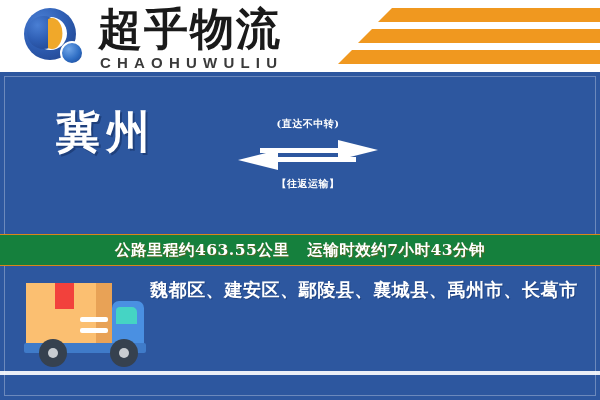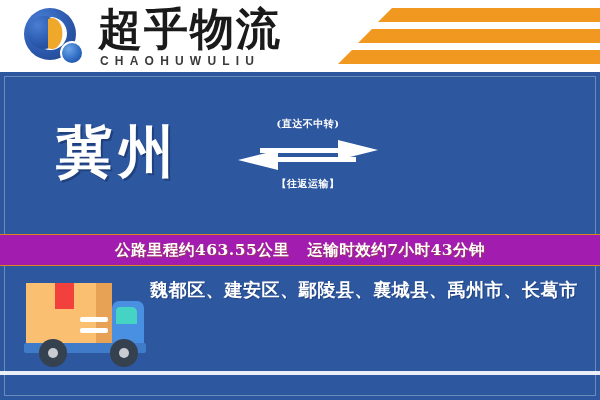--- a/index.html
+++ b/index.html
@@ -41,44 +41,44 @@
   }
 
   .logo-text-wrap { position:absolute; left:98px; top:6px; }
   .logo-cn {
     font-family:"DejaVu Serif", serif;
     font-size:44px; font-weight:bold; color:#1a1a1a; letter-spacing:2px; line-height:46px;
     white-space:nowrap;
   }
   .logo-py {
     font-family:"Liberation Sans", sans-serif;
-    font-size:12px; font-weight:bold; color:#3a3a3a; letter-spacing:6.2px;
+    font-size:15px; font-weight:bold; color:#3a3a3a; letter-spacing:6.2px;
     margin-top:2px; margin-left:2px; white-space:nowrap;
   }
 
   .stripes { position:absolute; left:330px; top:8px; width:270px; height:56px; }
   .stripe { position:absolute; height:14px; right:0; background:#f0981f; }
   .stripe.s1 { top:0px;  left:48px; clip-path: polygon(14px 0, 100% 0, 100% 100%, 0 100%); }
   .stripe.s2 { top:21px; left:28px; clip-path: polygon(14px 0, 100% 0, 100% 100%, 0 100%); }
   .stripe.s3 { top:42px; left:8px;  clip-path: polygon(14px 0, 100% 0, 100% 100%, 0 100%); }
 
   
   .panel { position:absolute; left:0; top:72px; width:600px; height:328px; background:#2d579f; }
   .panel-inner-border {
     position:absolute; left:4px; top:76px; width:592px; height:320px;
     border:1px solid rgba(255,255,255,0.30); pointer-events:none;
   }
 
   
   .route { position:absolute; left:0; top:95px; width:600px; height:110px; }
 
   .city {
-    position:absolute; top:20px;
-    font-family:"DejaVu Serif", serif;
-    font-size:56px; font-weight:bold; color:#ffffff; letter-spacing:6px;
+    position:absolute; top:8px;
+    font-family:"DejaVu Serif", serif;
+    font-size:44px; font-weight:bold; color:#ffffff; letter-spacing:6px;
     text-shadow: 2px 2px 0 rgba(20,45,95,0.55);
     white-space:nowrap;
   }
   .city.origin { left:56px; }
   .city.dest   { left:388px; }
 
   .mid { position:absolute; left:238px; top:0; width:140px; height:110px; }
 
   .mid-top, .mid-bottom {
     position:absolute; width:140px; text-align:center;
@@ -99,21 +99,21 @@
   .arrow-l {
     position:absolute; left:0px; top:10px; width:118px; height:20px;
     background:#ffffff;
     clip-path: polygon(118px 7px, 40px 7px, 40px 0, 0 10px, 40px 20px, 40px 12px, 118px 12px);
     filter: drop-shadow(1px 2px 0 #2f7a44);
   }
 
   
   .infobar {
     position:absolute; left:0; top:234px; width:600px; height:32px;
-    background:#a21caf;
+    background:#15803d;
     border-top:1px solid #d9861a; border-bottom:1px solid #d9861a;
     display:flex; align-items:center; justify-content:center;
   }
   .infobar-text {
     font-family:"DejaVu Serif", serif;
     font-size:15.5px; font-weight:bold; color:#ffffff; letter-spacing:0.5px;
     white-space:nowrap;
     text-shadow: 1px 1px 0 rgba(150,85,10,0.45);
   }
   .infobar-gap { display:inline-block; width:18px; }

